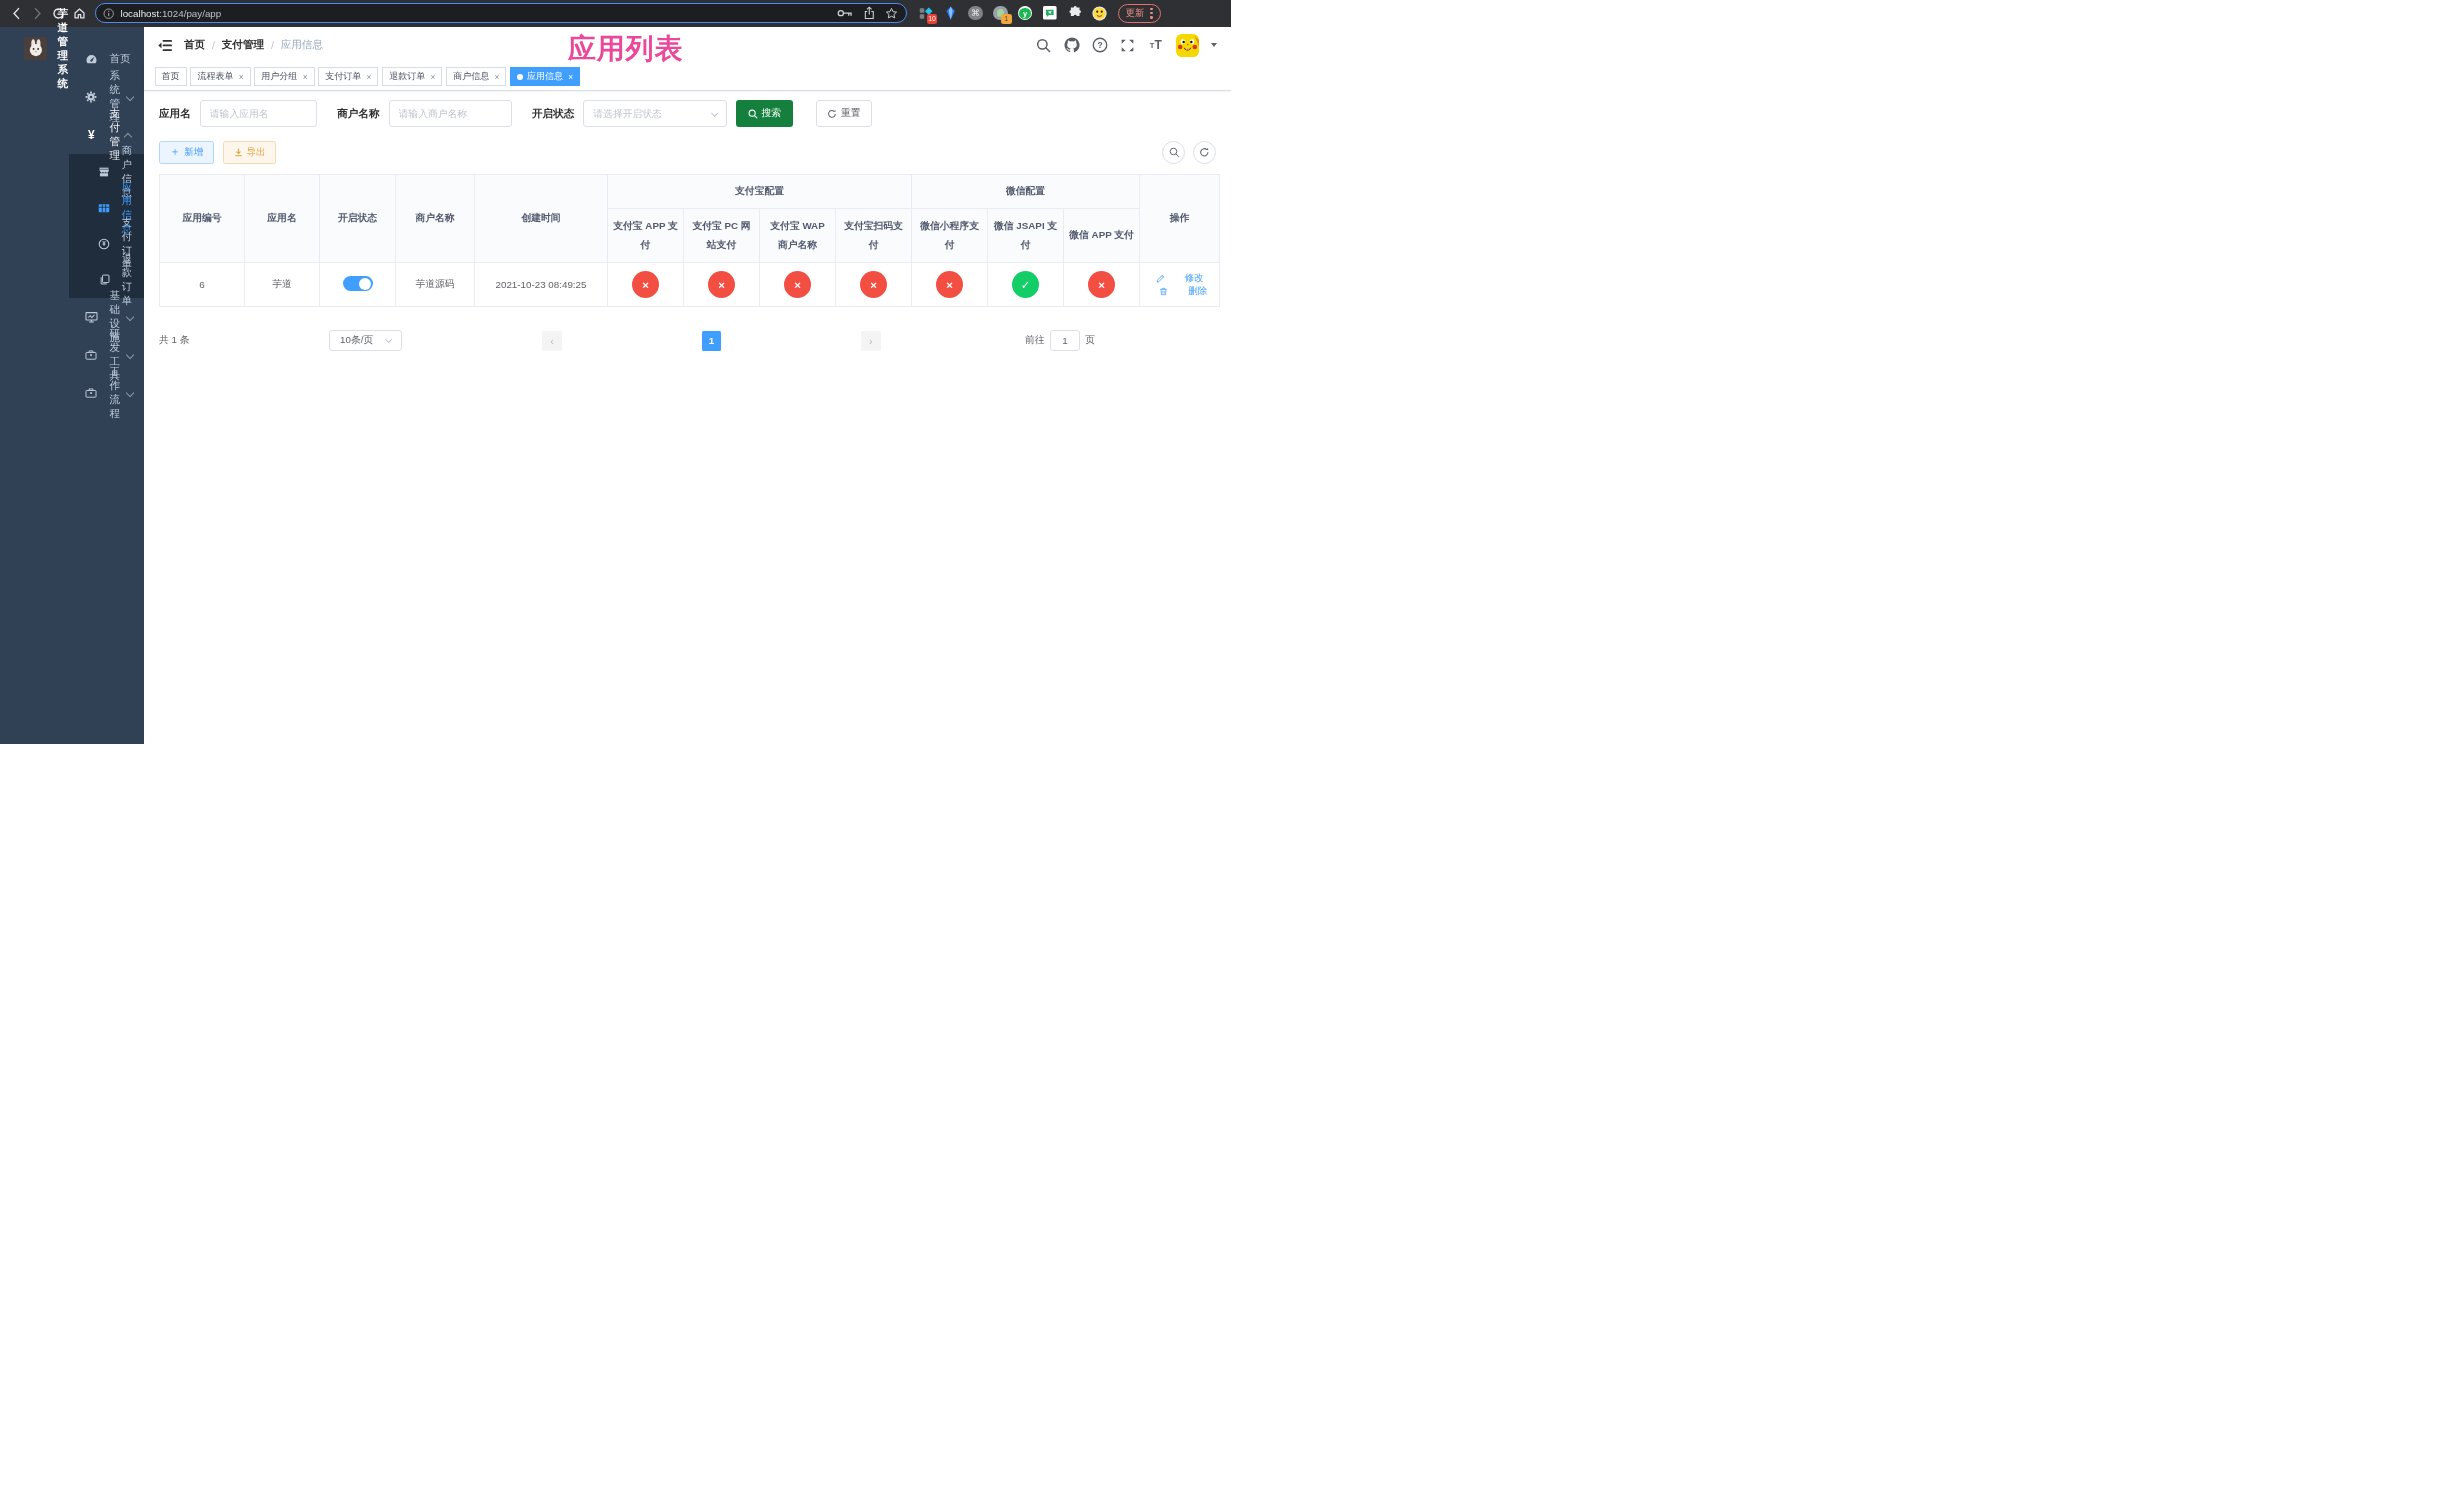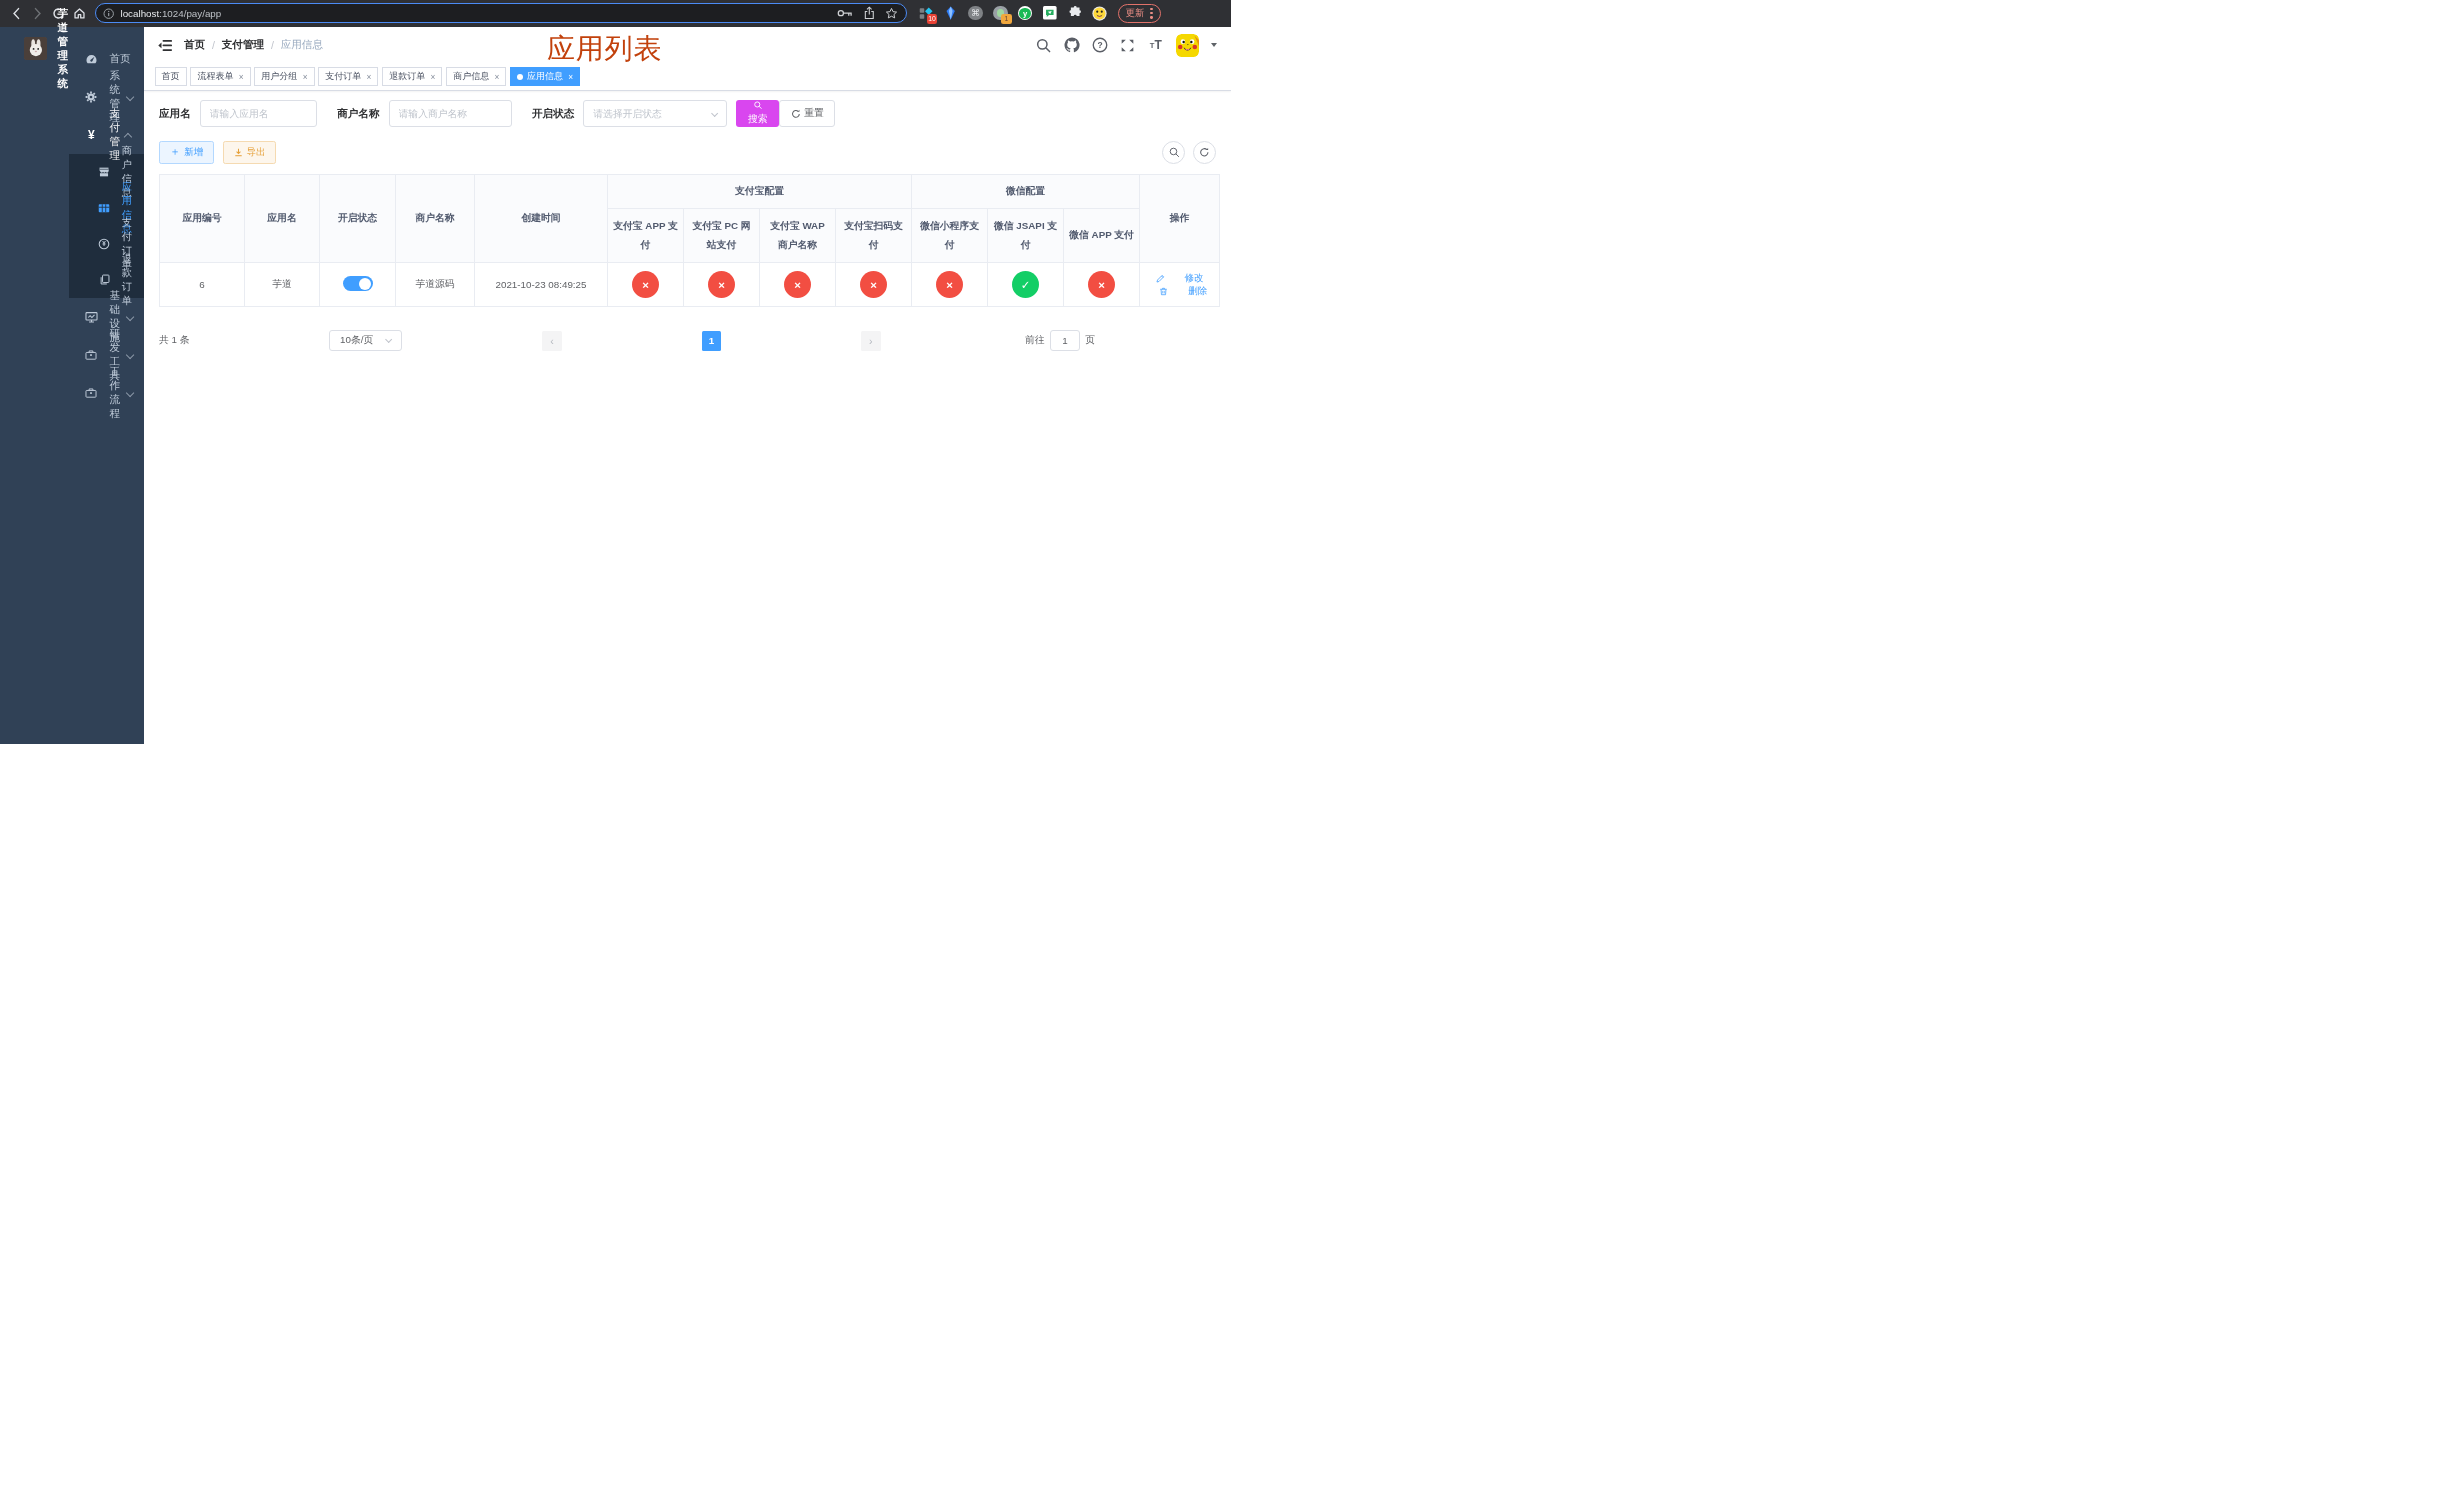--- a/index.html
+++ b/index.html
@@ -53,21 +53,21 @@
   .navbar { height:37px; display:flex; align-items:center; padding:0 13.6px; background:#fff; position:relative; }
   .breadcrumb { display:flex; align-items:center; margin-left:12px; font-size:10.6px; gap:6.8px; }
   .breadcrumb .sep { color:#c0c4cc; }
   .bc-item { color:#303133; font-weight:600; }
   .bc-item.last { color:#97a8be; font-weight:400; }
   .nav-right { margin-left:auto; display:flex; align-items:center; gap:11.4px; }
   .nav-right .hicon { width:16.7px; height:16.7px; display:flex; align-items:center; justify-content:center; color:#5a5e66; }
   .avatar-pika { width:23px; height:23px; border-radius:5.3px; overflow:hidden; flex:none; }
   .caret-down { width:0; height:0; border-left:3.8px solid transparent; border-right:3.8px solid transparent; border-top:4.5px solid #5f6368; margin-left:1.5px; }
 
-  .annotation { position:absolute; left:547px; top:30px; font-size:28px; font-weight:400; color:#c2410c; letter-spacing:0.8px; font-family:"DejaVu Sans","Liberation Sans",sans-serif; z-index:5; }
+  .annotation { position:absolute; left:568px; top:30px; font-size:28px; font-weight:700; color:#ec4899; letter-spacing:0.8px; font-family:"DejaVu Sans","Liberation Sans",sans-serif; z-index:5; }
 
   
   .tags-bar { height:27px; border-bottom:0.8px solid #d8dce5; box-shadow:0 0.8px 2.3px rgba(0,0,0,.08); display:flex; align-items:center; padding:0 10.6px; gap:3.8px; background:#fff; position:relative; z-index:2; }
   .tag { height:19.7px; display:flex; align-items:center; padding:0 6px; border:0.8px solid #d8dce5; background:#fff; color:#495060; font-size:9px; cursor:pointer; gap:3.8px; }
   .tag .x { font-size:8.3px; color:#868e9c; margin-left:1.5px; }
   .tag.active { background:#409eff; border-color:#409eff; color:#fff; }
   .tag.active .x { color:#fff; }
   .tag .dot { width:6px; height:6px; border-radius:50%; background:#fff; }
 
   
@@ -75,21 +75,21 @@
   .filter-row { display:flex; align-items:center; }
   .f-label { font-weight:700; font-size:10.6px; color:#303133; margin-right:9px; }
   .f-input { position:relative; height:27px; border:0.8px solid #dcdfe6; border-radius:3px; display:flex; align-items:center; padding:0 9px; background:#fff; }
   .f-input input { border:none; outline:none; width:100%; font-size:9.8px; color:#606266; font-family:inherit; background:transparent; }
   .f-input input::placeholder { color:#bfc4cc; }
   .w155 { width:117px; margin-right:20.4px; }
   .w160 { width:123px; margin-right:20.4px; }
   .w190 { width:144px; margin-right:9px; }
   .sel-caret { width:5.3px; height:5.3px; border-right:1.1px solid #c0c4cc; border-bottom:1.1px solid #c0c4cc; transform:rotate(45deg); flex:none; margin-left:4.5px; }
   .btn { height:27px; border-radius:3px; display:inline-flex; align-items:center; justify-content:center; font-size:9.8px; padding:0 10.6px; cursor:pointer; border:0.8px solid transparent; gap:3.8px; }
-  .btn-primary { background:#d946ef; color:#fff; margin-right:0;flex-direction:column; }
+  .btn-primary { background:#15803d; color:#fff; margin-right:23px; }
   .btn-plain { background:#fff; border-color:#dcdfe6; color:#606266; }
 
   .toolbar-row { margin-top:13.6px; display:flex; align-items:center; }
   .btn-sm { height:23px; padding:0 9.8px; font-size:9.5px; border-radius:2.3px; }
   .btn-add { background:#ecf5ff; border:0.8px solid #b3d8ff; color:#409eff; margin-right:9px; }
   .btn-export { background:#fdf6ec; border:0.8px solid #f5dab1; color:#e6a23c; }
   .tool-circles { margin-left:auto; display:flex; gap:7.6px; }
   .circle-btn { width:23px; height:23px; border-radius:50%; border:0.8px solid #dcdfe6; background:#fff; display:flex; align-items:center; justify-content:center; color:#5a5e66; cursor:pointer; }
 
   

